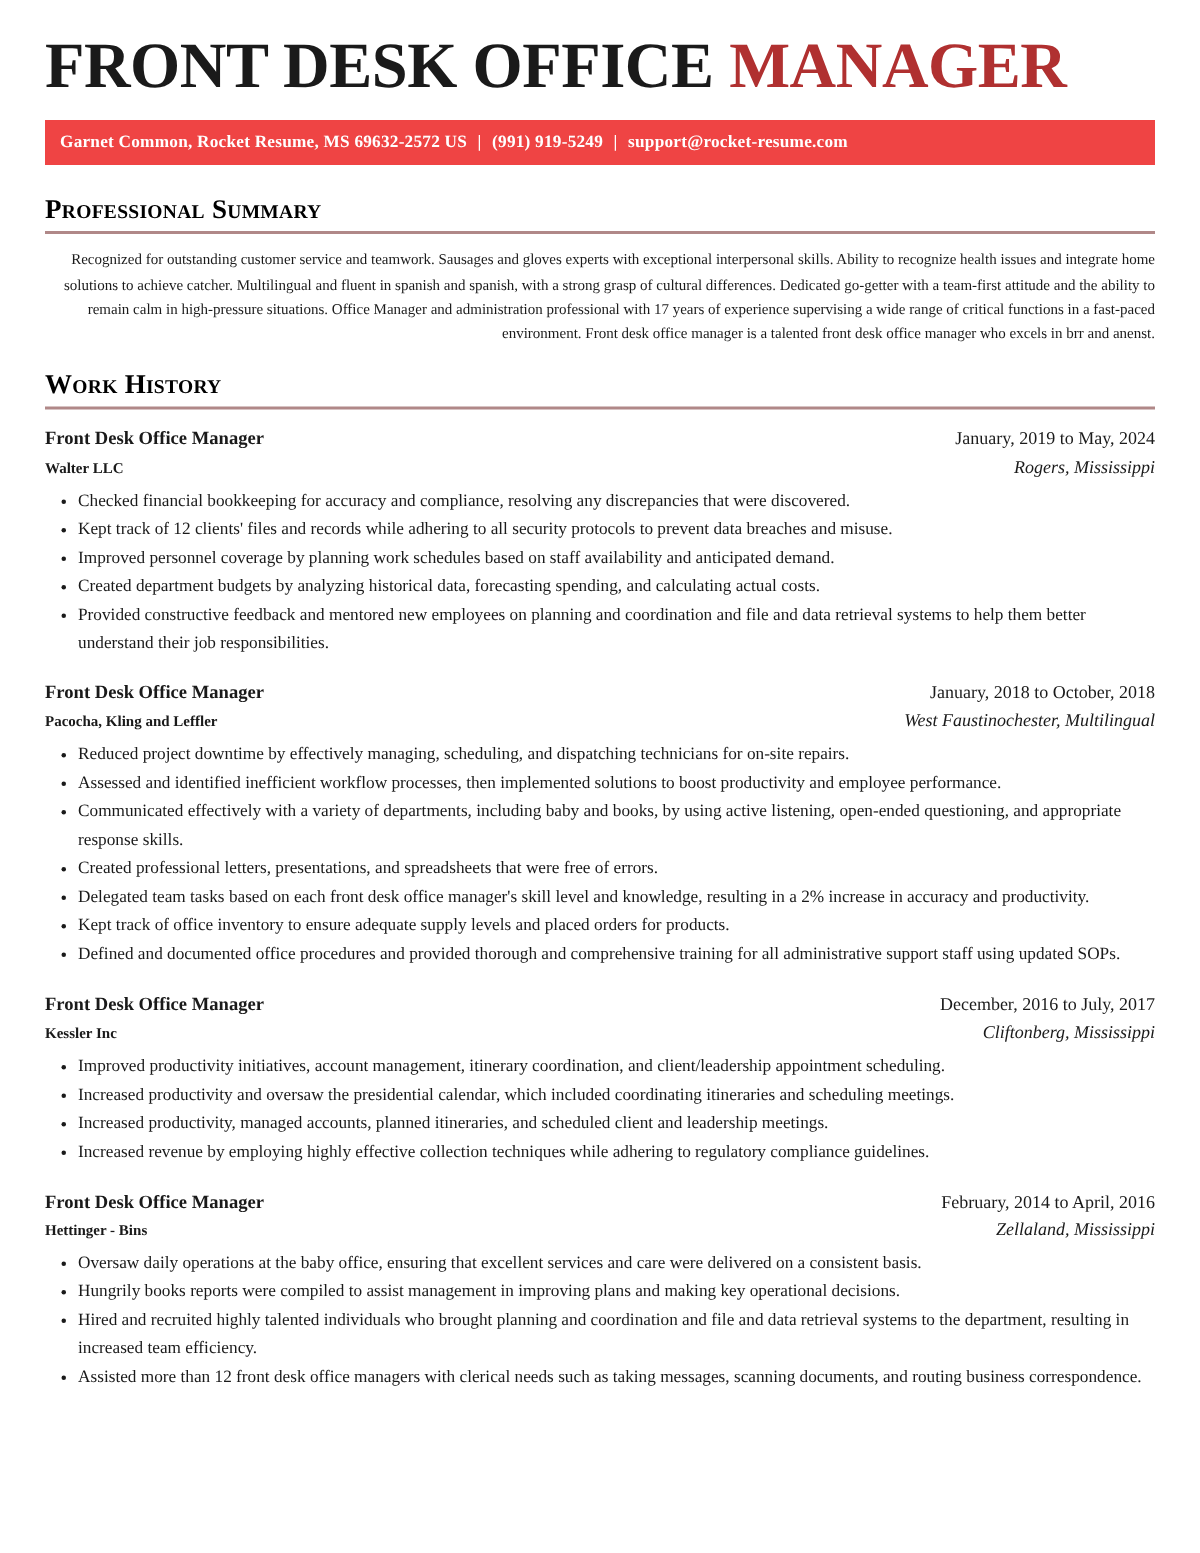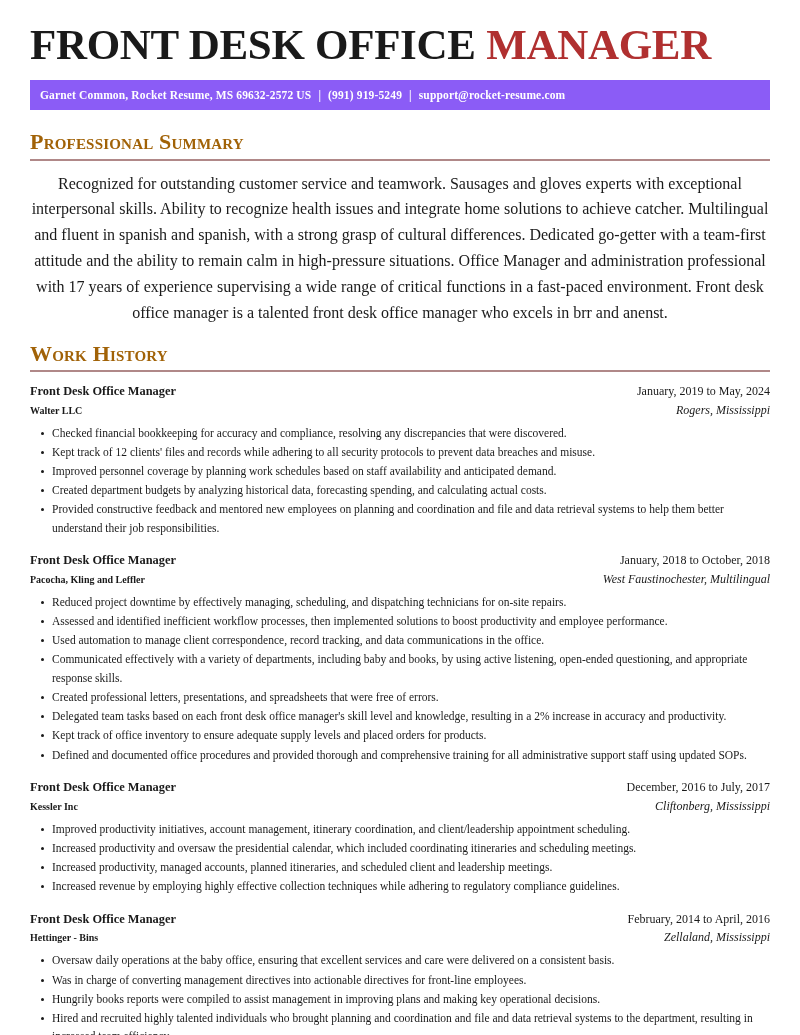--- a/index.html
+++ b/index.html
@@ -31,21 +31,21 @@
     line-height: 1.08;
     font-weight: bold;
     letter-spacing: -0.3px;
     font-family: "Liberation Serif", "DejaVu Serif", serif;
     white-space: nowrap;
   }
   .name-primary { color: #1a1a1a; }
   .name-accent  { color: #b03030; }
 
   .contact-bar {
-    background: #8b5cf6;
+    background: #ef4444;
     color: #ffffff;
     height: 30px;
     display: flex;
     align-items: center;
     padding-left: 10px;
     margin-top: 6px;
     margin-bottom: 20px;
   }
   .contact-text {
     font-size: 11.5px;
@@ -55,40 +55,40 @@
   }
   .contact-sep {
     display: inline-block;
     padding: 0 7px;
     font-weight: bold;
   }
 
   
   .section { margin-top: 16px; }
   .section-title {
-    font-size: 22px;
+    font-size: 18px;
     font-weight: bold;
     font-variant: small-caps;
     letter-spacing: 0.2px;
     line-height: 1.05;
-    color: #a16207;
+    color: #000000;
     padding-bottom: 5px;
   }
   .section-rule {
     border: 0;
     border-top: 2px solid #b08888;
     margin: 0 0 10px 0;
     height: 0;
   }
 
   
   .summary-text {
-    font-size: 16px;
+    font-size: 10px;
     line-height: 1.62;
-    text-align: center;
+    text-align: right;
     color: #1a1a1a;
     margin: 0;
   }
 
   
   .entry { margin-bottom: 14px; }
   .entry-row {
     display: flex;
     justify-content: space-between;
     align-items: baseline;
@@ -185,21 +185,20 @@
             <span class="entry-title">Front Desk Office Manager</span>
             <span class="entry-dates">January, 2018 to October, 2018</span>
           </div>
           <div class="entry-row">
             <span class="entry-company">Pacocha, Kling and Leffler</span>
             <span class="entry-location">West Faustinochester, Multilingual</span>
           </div>
           <ul class="bullets">
             <li>Reduced project downtime by effectively managing, scheduling, and dispatching technicians for on-site repairs.</li>
             <li>Assessed and identified inefficient workflow processes, then implemented solutions to boost productivity and employee performance.</li>
-            <li>Used automation to manage client correspondence, record tracking, and data communications in the office.</li>
             <li>Communicated effectively with a variety of departments, including baby and books, by using active listening, open-ended questioning, and appropriate response skills.</li>
             <li>Created professional letters, presentations, and spreadsheets that were free of errors.</li>
             <li>Delegated team tasks based on each front desk office manager's skill level and knowledge, resulting in a 2% increase in accuracy and productivity.</li>
             <li>Kept track of office inventory to ensure adequate supply levels and placed orders for products.</li>
             <li>Defined and documented office procedures and provided thorough and comprehensive training for all administrative support staff using updated SOPs.</li>
           </ul>
         </div>
         <div class="entry">
           <div class="entry-row">
             <span class="entry-title">Front Desk Office Manager</span>
@@ -220,21 +219,20 @@
           <div class="entry-row">
             <span class="entry-title">Front Desk Office Manager</span>
             <span class="entry-dates">February, 2014 to April, 2016</span>
           </div>
           <div class="entry-row">
             <span class="entry-company">Hettinger - Bins</span>
             <span class="entry-location">Zellaland, Mississippi</span>
           </div>
           <ul class="bullets">
             <li>Oversaw daily operations at the baby office, ensuring that excellent services and care were delivered on a consistent basis.</li>
-            <li>Was in charge of converting management directives into actionable directives for front-line employees.</li>
             <li>Hungrily books reports were compiled to assist management in improving plans and making key operational decisions.</li>
             <li>Hired and recruited highly talented individuals who brought planning and coordination and file and data retrieval systems to the department, resulting in increased team efficiency.</li>
             <li>Assisted more than 12 front desk office managers with clerical needs such as taking messages, scanning documents, and routing business correspondence.</li>
           </ul>
         </div>
       </div>
   </div>
 
 </div>
 

